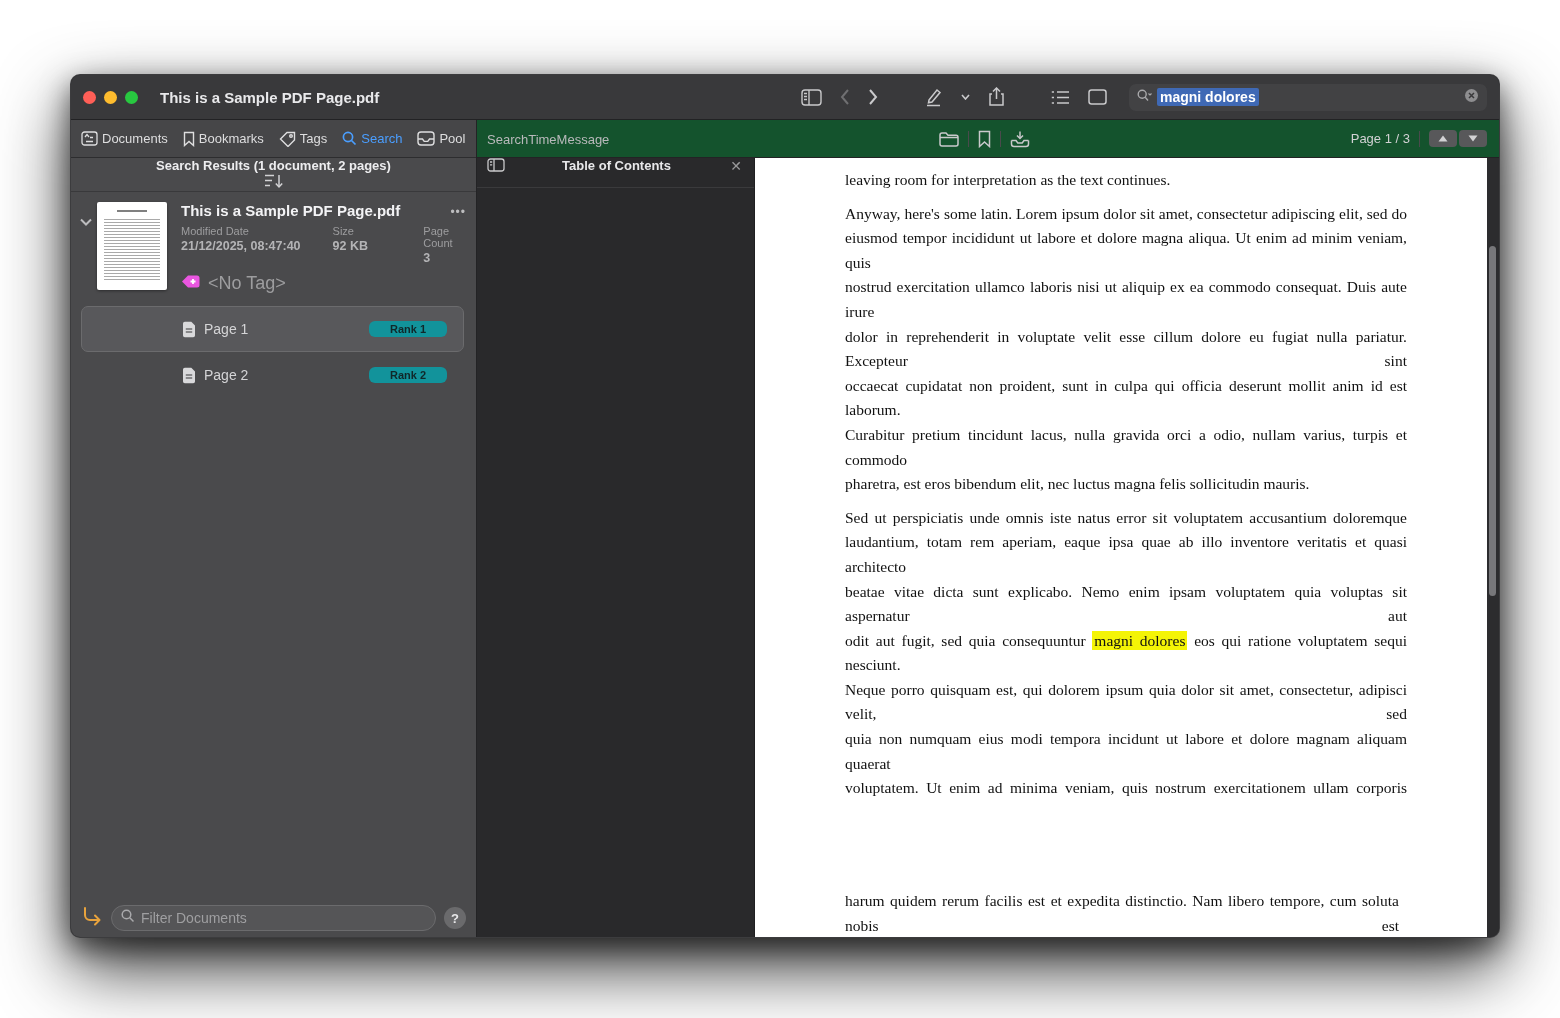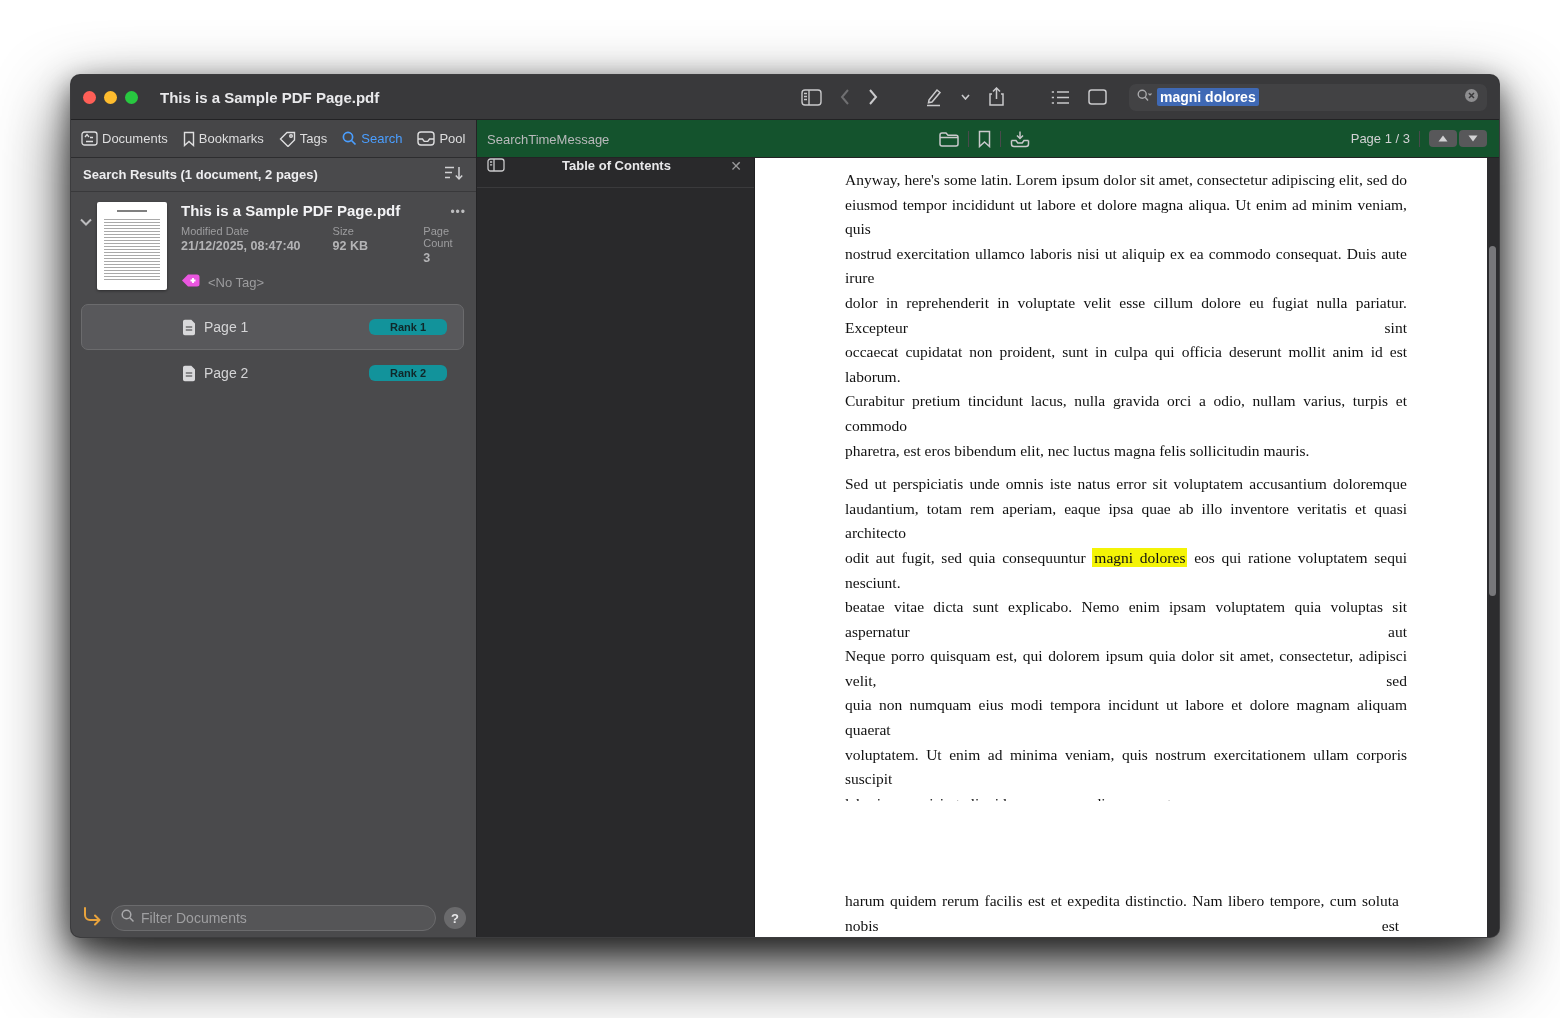--- a/index.html
+++ b/index.html
@@ -31,39 +31,39 @@
   .sf-flex{flex:1;}
   
   .main{display:flex;height:818px;}
   .sidebar{width:406px;background:#4a4a4c;display:flex;flex-direction:column;border-right:1px solid #232325;}
   .tabbar{height:38px;background:#464648;display:flex;align-items:center;
     padding:0 10px;gap:15px;border-bottom:1px solid #2d2d2f;}
   .tab{display:flex;align-items:center;gap:4px;font-size:13px;color:#dededf;white-space:nowrap;}
   .tab svg{display:block;}
   .tab.active{color:var(--accent-blue);}
   .results-header{height:34px;display:flex;align-items:center;padding:0 12px;
-    border-bottom:1px solid rgba(0,0,0,.22);}
+    border-bottom:1px solid rgba(0,0,0,.22);flex-direction:column;}
   .results-header .rh-label{font-size:13px;font-weight:bold;color:#ededef;flex:1;}
   
   .doc-card{display:flex;padding:10px 10px 6px 6px;}
   .doc-chev{width:18px;display:flex;justify-content:center;padding-top:16px;}
   .thumb{width:70px;height:88px;background:#fff;border-radius:2px;margin:0 14px 0 2px;
     padding:8px 7px;box-shadow:0 1px 3px rgba(0,0,0,.4);}
   .thumb-head{height:2px;width:55%;margin:0 auto 5px;background:#808080;}
   .thumb-lines{height:64px;background:repeating-linear-gradient(to bottom,transparent 0 2px,#a9a9a9 2px 3px);}
   .doc-info{flex:1;min-width:0;}
   .doc-title-row{display:flex;align-items:baseline;}
   .doc-title{font-size:15px;font-weight:bold;color:#f3f3f5;flex:1;white-space:nowrap;}
   .doc-menu{color:#bdbdbf;font-size:12px;letter-spacing:1px;}
   .meta-row{display:flex;margin-top:6px;gap:32px;}
   .meta-col1{width:136px;} .meta-col2{width:80px;}
   .meta-label{font-size:11px;color:#9d9d9f;}
   .meta-value{font-size:12.5px;font-weight:bold;color:#b4b4b6;margin-top:2px;white-space:nowrap;}
   .tag-row{display:flex;align-items:center;gap:7px;margin-top:8px;}
-  .tag-label{font-size:13px;color:#9d9d9f;}
+  .tag-label{font-size:18px;color:#9d9d9f;}
   
   .page-rows{margin-top:6px;}
   .page-row{height:46px;margin:0 12px 0 10px;display:flex;align-items:center;
     padding-left:100px;position:relative;border-radius:7px;border:1px solid transparent;}
   .page-row.selected{background:#58585b;border-color:#6b6b6d;}
   .page-row .pr-label{font-size:14px;color:#d4d4d6;margin-left:8px;}
   .rank-badge{position:absolute;right:16px;top:50%;transform:translateY(-50%);
     background:var(--rank-teal);color:#10282a;font-size:11px;font-weight:bold;
     padding:2px 0;width:78px;text-align:center;border-radius:6px;}
   .sidebar-fill{flex:1;}
@@ -398,33 +398,36 @@
               </svg>
             </span>
             <span class="toc-title">Table of Contents</span>
             <span class="toc-close">✕</span>
           </div>
         </div>
 
         <div class="viewer">
           <div class="pdf-page pdf-page-1 pdf-text">
               <div class="para">
+                <div class="pline plast"><span>leaving room for interpretation as the text continues.</span></div>
+              </div>
+              <div class="para">
                 <div class="pline"><span>Anyway, here's some latin. Lorem ipsum dolor sit amet, consectetur adipiscing elit, sed do</span></div>
                 <div class="pline"><span>eiusmod tempor incididunt ut labore et dolore magna aliqua. Ut enim ad minim veniam, quis</span></div>
                 <div class="pline"><span>nostrud exercitation ullamco laboris nisi ut aliquip ex ea commodo consequat. Duis aute irure</span></div>
                 <div class="pline"><span>dolor in reprehenderit in voluptate velit esse cillum dolore eu fugiat nulla pariatur. Excepteur sint</span></div>
                 <div class="pline"><span>occaecat cupidatat non proident, sunt in culpa qui officia deserunt mollit anim id est laborum.</span></div>
                 <div class="pline"><span>Curabitur pretium tincidunt lacus, nulla gravida orci a odio, nullam varius, turpis et commodo</span></div>
                 <div class="pline plast"><span>pharetra, est eros bibendum elit, nec luctus magna felis sollicitudin mauris.</span></div>
               </div>
               <div class="para">
                 <div class="pline"><span>Sed ut perspiciatis unde omnis iste natus error sit voluptatem accusantium doloremque</span></div>
                 <div class="pline"><span>laudantium, totam rem aperiam, eaque ipsa quae ab illo inventore veritatis et quasi architecto</span></div>
+                <div class="pline"><span>beatae vitae dicta sunt explicabo. Nemo enim ipsam voluptatem quia voluptas sit aspernatur aut</span></div>
                 <div class="pline"><span>odit aut fugit, sed quia consequuntur </span><span class="hl-yellow">magni dolores</span><span> eos qui ratione voluptatem sequi nesciunt.</span></div>
-                <div class="pline"><span>beatae vitae dicta sunt explicabo. Nemo enim ipsam voluptatem quia voluptas sit aspernatur aut</span></div>
                 <div class="pline"><span>Neque porro quisquam est, qui dolorem ipsum quia dolor sit amet, consectetur, adipisci velit, sed</span></div>
                 <div class="pline"><span>quia non numquam eius modi tempora incidunt ut labore et dolore magnam aliquam quaerat</span></div>
                 <div class="pline"><span>voluptatem. Ut enim ad minima veniam, quis nostrum exercitationem ullam corporis suscipit</span></div>
                 <div class="pline plast"><span>laboriosam, nisi ut aliquid ex ea commodi consequatur.</span></div>
               </div>
               <div class="para">
                 <div class="pline"><span>Quis autem vel eum iure reprehenderit qui in ea voluptate velit esse quam nihil molestiae</span></div>
                 <div class="pline"><span>consequatur, vel illum qui dolorem eum fugiat quo voluptas nulla pariatur. At vero eos et</span></div>
                 <div class="pline"><span>accusamus et iusto odio dignissimos ducimus qui blanditiis praesentium voluptatum deleniti</span></div>
               </div>

